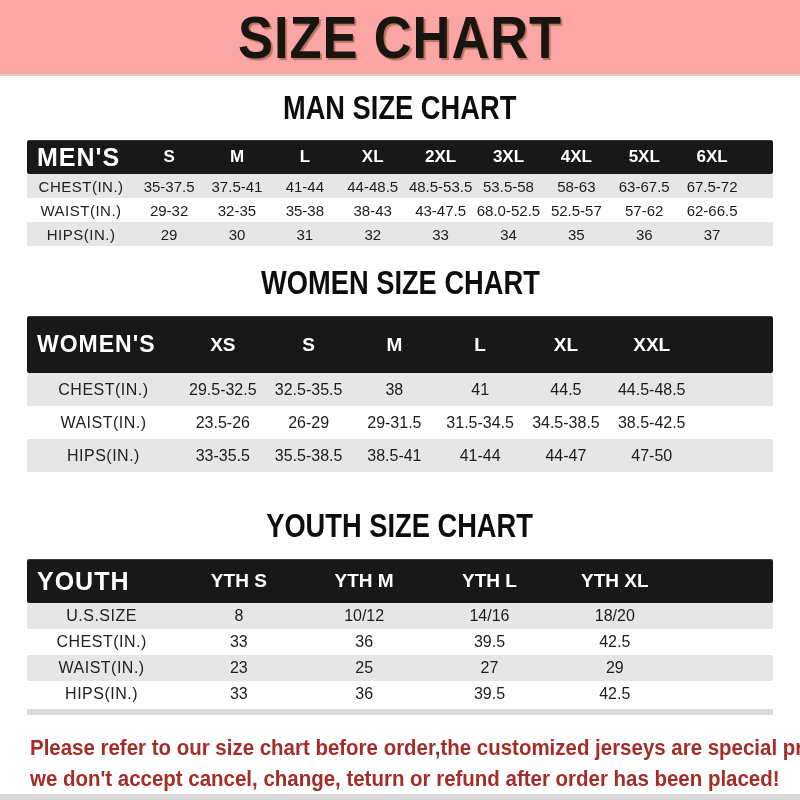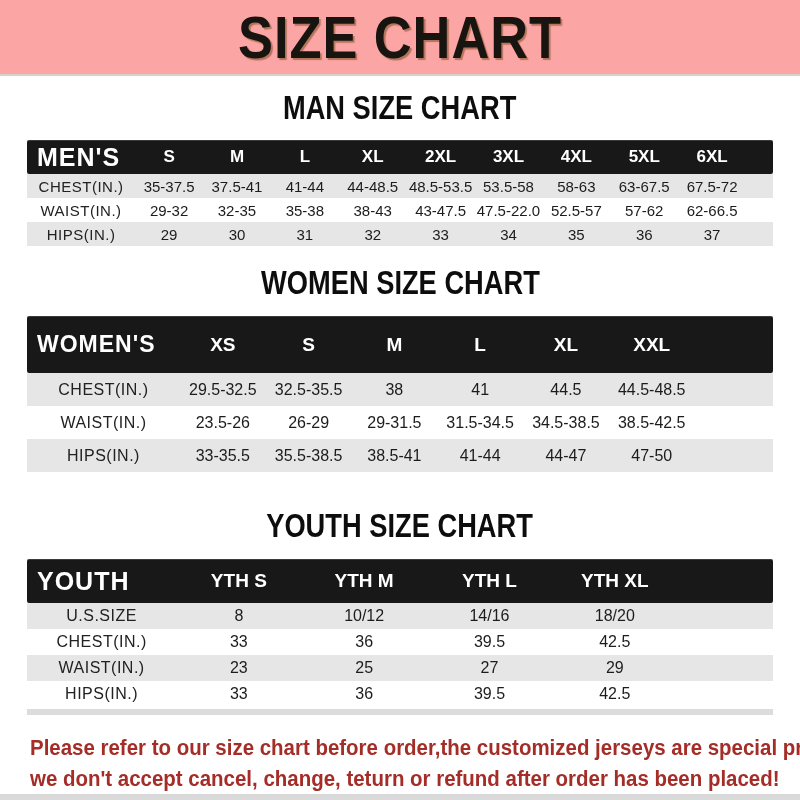--- a/index.html
+++ b/index.html
@@ -152,21 +152,21 @@
       <div class="val-cell">67.5-72</div>
       <div class="spacer-cell"></div>
     </div>
     <div class="t-row odd">
       <div class="row-label">WAIST(IN.)</div>
       <div class="val-cell">29-32</div>
       <div class="val-cell">32-35</div>
       <div class="val-cell">35-38</div>
       <div class="val-cell">38-43</div>
       <div class="val-cell">43-47.5</div>
-      <div class="val-cell">47.5-22.0</div>
+      <div class="val-cell">68.0-52.5</div>
       <div class="val-cell">52.5-57</div>
       <div class="val-cell">57-62</div>
       <div class="val-cell">62-66.5</div>
       <div class="spacer-cell"></div>
     </div>
     <div class="t-row even">
       <div class="row-label">HIPS(IN.)</div>
       <div class="val-cell">29</div>
       <div class="val-cell">30</div>
       <div class="val-cell">31</div>

